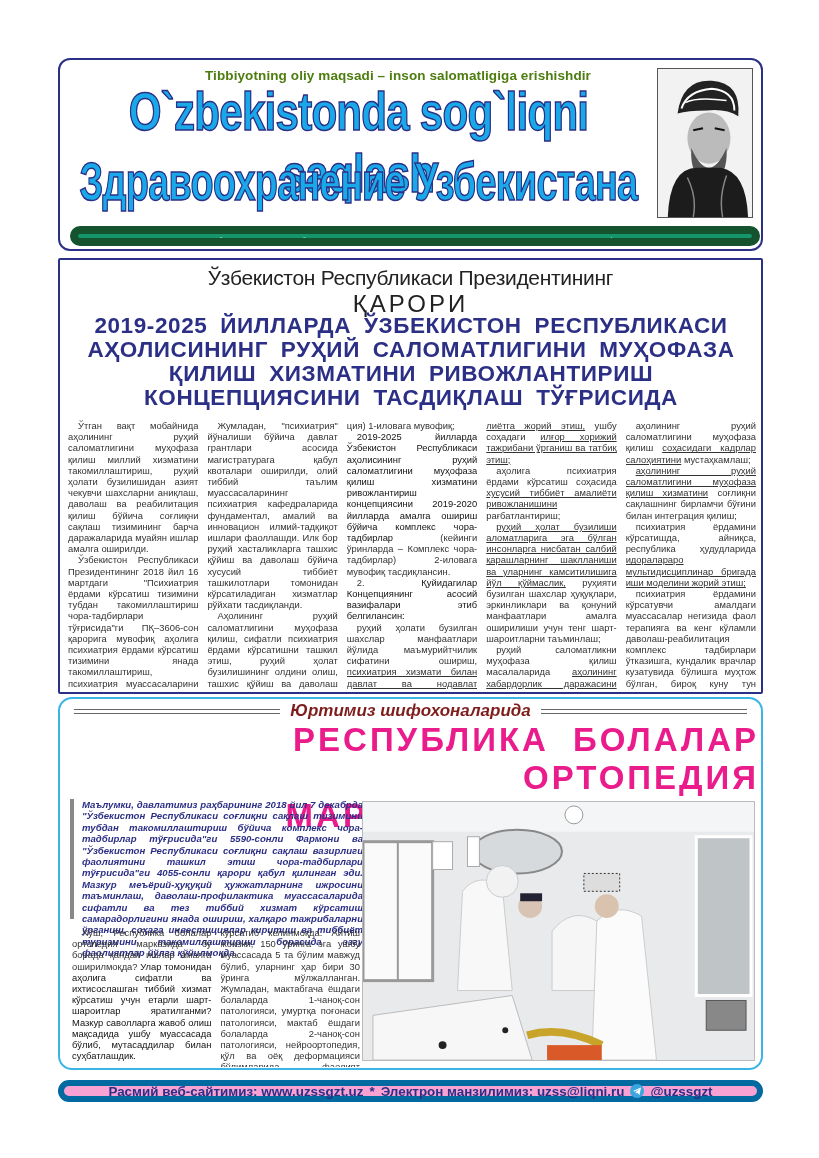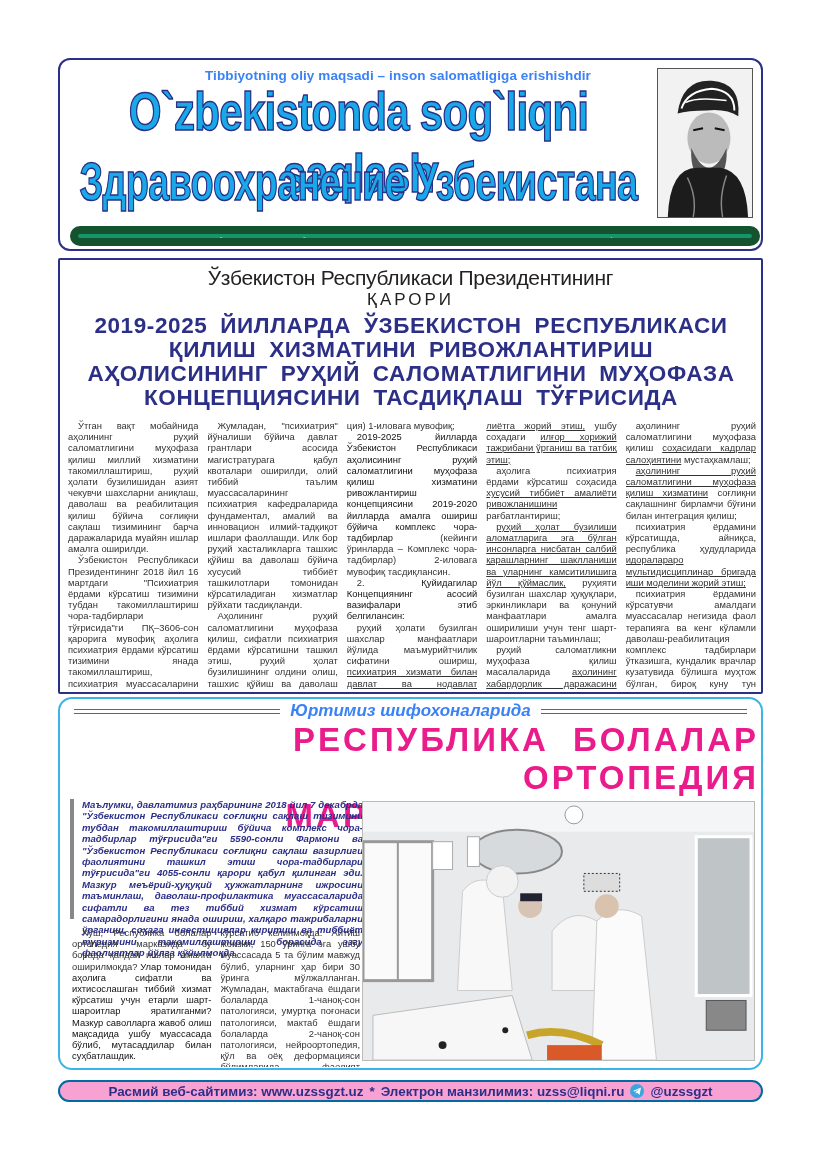--- a/index.html
+++ b/index.html
@@ -6,21 +6,21 @@
   html, body { width: 819px; height: 1158px; background: #ffffff; overflow: hidden; }
   body { position: relative; font-family: "Liberation Sans", sans-serif; color: #222; }
 
   
   .masthead {
     position: absolute; left: 58px; top: 58px; width: 705px; height: 193px;
     border: 2px solid #2c2f86; border-radius: 12px; background: #fff;
   }
   .slogan {
     position: absolute; left: 118px; top: 8px; width: 440px; text-align: center;
-    color: #3b82f6; font-weight: bold; font-size: 13.5px; letter-spacing: 0.1px;
+    color: #4d7c0f; font-weight: bold; font-size: 13.5px; letter-spacing: 0.1px;
   }
   .title-line {
     position: absolute; left: 8px; width: 580px; text-align: center;
     font-family: "Liberation Sans", sans-serif; font-weight: bold;
     color: #1aa9e8; letter-spacing: -1px;
     -webkit-text-stroke: 1.5px #2c2f86;
     text-shadow: 0 0 0 #2c2f86;
     transform-origin: left center;
   }
   .title-uz { top: 20px; font-size: 54px; transform: scaleX(0.78); width: 745px; }
@@ -36,21 +36,21 @@
     color: #fff; font-weight: normal; font-size: 10.5px; text-align: center; line-height: 16px;
     white-space: nowrap; overflow: hidden;
   }
 
   
   .decree {
     position: absolute; left: 58px; top: 258px; width: 705px; height: 436px;
     border: 2px solid #2c2f86; border-radius: 2px; background: #fff;
   }
   .decree-kicker { position: absolute; top: 6px; left: 0; width: 100%; text-align: center; font-size: 21px; color: #222; letter-spacing: -0.3px; }
-  .decree-kind { position: absolute; top: 30px; left: 0; width: 100%; text-align: center; font-size: 17px; color: #222; letter-spacing: 3px; }
+  .decree-kind { position: absolute; top: 30px; left: 0; width: 100%; text-align: center; font-size: 24px; color: #222; letter-spacing: 3px; }
   .decree-headline {
     position: absolute; top: 54px; left: 6px; width: 690px; text-align: center;
     color: #2c2f86; font-weight: bold; font-size: 22.5px; line-height: 24px;
     letter-spacing: 0.6px; word-spacing: 6px;
   }
   .cols {
     position: absolute; display: flex; gap: 9px;
     font-size: 9.4px; line-height: 11.2px; color: #333; text-align: justify;
   }
   .decree .cols { left: 8px; top: 160px; width: 688px; height: 270px; }
@@ -61,21 +61,21 @@
 
   
   .hospital {
     position: absolute; left: 58px; top: 697px; width: 705px; height: 373px;
     border: 2px solid #3bb5e6; border-radius: 14px; background: #fff;
   }
   .rubric {
     position: absolute; top: 2px; left: 0; width: 100%; height: 20px; display: flex; align-items: center; gap: 10px; padding: 0 14px;
   }
   .rubric .rule { flex: 1; height: 5px; border-top: 1px solid #666; border-bottom: 1px solid #666; }
-  .rubric .rtext { font-style: italic; font-weight: bold; font-size: 17px; color: #3b82f6; white-space: nowrap; }
+  .rubric .rtext { font-style: italic; font-weight: bold; font-size: 17px; color: #7f1d1d; white-space: nowrap; }
   .hosp-headline {
     position: absolute; top: 22px; left: 4px; width: 695px; text-align: right;
     color: #ea1c8c; font-weight: bold; font-size: 33px; line-height: 38px;
     letter-spacing: 3px; word-spacing: 12px;
   }
   .lead {
     position: absolute; left: 10px; top: 100px; width: 293px; height: 120px;
     border-left: 4px solid #888; padding-left: 8px;
     font-style: italic; font-weight: bold; font-size: 9.6px; line-height: 11.4px;
     color: #2c2f86; text-align: justify;
@@ -83,21 +83,21 @@
   .hospital .cols { left: 12px; top: 228px; width: 288px; height: 140px; }
   .photo {
     position: absolute; left: 302px; top: 102px; width: 393px; height: 260px;
     background: #dfe3e6; overflow: hidden; border: 1px solid #bbb;
   }
   .photo svg { width: 100%; height: 100%; }
 
   
   .footer-bar {
     position: absolute; left: 58px; top: 1080px; width: 705px; height: 22px;
-    background: #f7a2d3; border: 2px solid #0369a1; border-radius: 11px;
+    background: #f7a2d3; border: 6px solid #0369a1; border-radius: 11px;
     display: flex; align-items: center; justify-content: center; gap: 6px;
     color: #2c2f86; font-weight: bold; font-size: 13.4px; white-space: nowrap;
   }
   .tg-icon {
     width: 14px; height: 14px; border-radius: 50%; background: #3aa6e0;
     display: inline-flex; align-items: center; justify-content: center;
   }
 </style>
 </head>
 <body>
@@ -129,22 +129,22 @@
     <span>●</span>
     <span>№ 6 (1235)</span>
   </div>
 </header>
 
 <article class="decree">
   <div class="decree-kicker">Ўзбекистон Республикаси Президентининг</div>
   <div class="decree-kind">ҚАРОРИ</div>
   <h1 class="decree-headline">
     <div>2019-2025 ЙИЛЛАРДА ЎЗБЕКИСТОН РЕСПУБЛИКАСИ</div>
+    <div>АҲОЛИСИНИНГ РУҲИЙ САЛОМАТЛИГИНИ МУҲОФАЗА</div>
     <div>ҚИЛИШ ХИЗМАТИНИ РИВОЖЛАНТИРИШ</div>
-    <div>АҲОЛИСИНИНГ РУҲИЙ САЛОМАТЛИГИНИ МУҲОФАЗА</div>
     <div>КОНЦЕПЦИЯСИНИ ТАСДИҚЛАШ ТЎҒРИСИДА</div>
   </h1>
   <div class="cols">
     <div class="col">
       <p>Ўтган вақт мобайнида аҳолининг руҳий саломатлигини муҳофаза қилиш миллий хизматини такомиллаштириш, руҳий ҳолати бузилишидан азият чекувчи шахсларни аниқлаш, даволаш ва реабилитация қилиш бўйича соғлиқни сақлаш тизимининг барча даражаларида муайян ишлар амалга оширилди.</p>
       <p>Ўзбекистон Республикаси Президентининг 2018 йил 16 мартдаги "Психиатрия ёрдами кўрсатиш тизимини тубдан такомиллаштириш чора-тадбирлари тўғрисида"ги ПҚ–3606-сон қарорига мувофиқ аҳолига психиатрия ёрдами кўрсатиш тизимини янада такомиллаштириш, психиатрия муассасаларини замонавий тиббиёт ускуналари билан жиҳозлаш (қўшимча жиҳозлаш), шунингдек, республика психиатрия муассасалари биноларини қуриш ва реконструкция қилиш дастурлари бажарилмоқда.</p>
     </div>
     <div class="col">
       <p>Жумладан, "психиатрия" йўналиши бўйича давлат грантлари асосида магистратурага қабул квоталари оширилди, олий тиббий таълим муассасаларининг психиатрия кафедраларида фундаментал, амалий ва инновацион илмий-тадқиқот ишлари фаоллашди. Илк бор руҳий хасталикларга ташхис қўйиш ва даволаш бўйича хусусий тиббиёт ташкилотлари томонидан кўрсатиладиган хизматлар рўйхати тасдиқланди.</p>
       <p>Аҳолининг руҳий саломатлигини муҳофаза қилиш, сифатли психиатрия ёрдами кўрсатишни ташкил этиш, руҳий ҳолат бузилишининг олдини олиш, ташхис қўйиш ва даволаш тизимини янада ривожлантириш мақсадида:</p>

